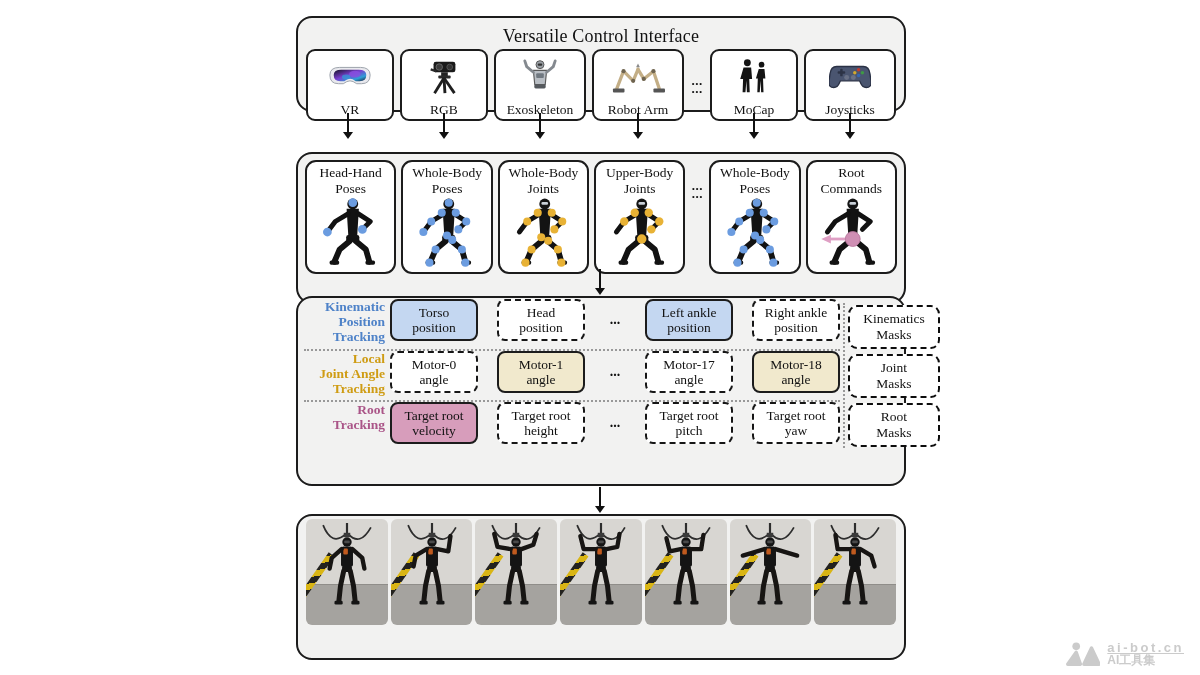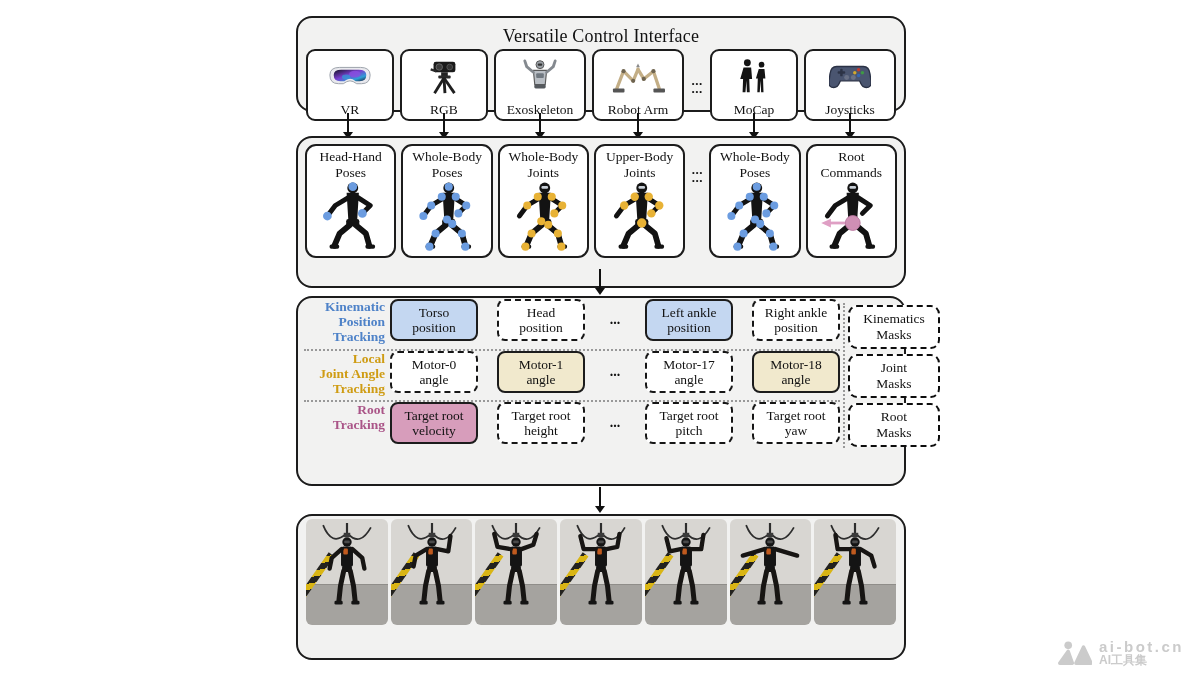--- a/index.html
+++ b/index.html
@@ -24,21 +24,21 @@
   .vdots { width:14px; display:flex; flex-direction:column; align-items:center;
     justify-content:center; font-weight:bold; font-size:13px; color:#111; line-height:.65; }
   .vdots span { letter-spacing:.5px; }
 
   
   .varrow { position:absolute; width:0; border-left:2.2px solid #111; }
   .varrow::after { content:""; position:absolute; left:-6px; bottom:-6px;
     border:5px solid transparent; border-top:7px solid #111; border-bottom:none; }
 
   
-  #modes-panel { top:136px; height:152px; }
+  #modes-panel { top:152px; height:152px; }
   .modes-row { display:flex; gap:5px; padding:6px 7px; align-items:stretch; }
   .mode-box { background:#fff; border:2px solid #1c1c1c; border-radius:11px; width:92px;
     height:114px; display:flex; flex-direction:column; align-items:center; }
   .mode-label { font-size:13.5px; line-height:1.15; color:#111; text-align:center; padding-top:3px; }
   .mode-fig { width:64px; height:70px; margin-top:1px; }
   .modes-row .vdots { justify-content:flex-start; padding-top:22px; }
 
   
   #cmd-panel { top:296px; height:190px; }
   .cmd-body { display:flex; padding:1px 6px 4px 6px; height:158px; }
@@ -76,22 +76,22 @@
     background:repeating-linear-gradient(45deg,#d9b514 0 6px,#23221e 6px 12px); }
   .arm { stroke:#171513; stroke-width:4; fill:none; stroke-linecap:round; stroke-linejoin:round; }
 
   
   .fig-stroke { stroke:#121212; fill:none; stroke-linecap:round; stroke-linejoin:round; }
 
   
   .watermark { position:absolute; right:16px; bottom:8px; display:flex; align-items:center;
     gap:7px; color:#cbcbcb; }
   .wm-text { display:flex; flex-direction:column; line-height:1.05; }
-  .wm-small { font-family:"Liberation Sans","DejaVu Sans",sans-serif; font-size:15px;
-    font-weight:bold; letter-spacing:2.5px; }
+  .wm-small { font-family:"Liberation Sans","DejaVu Sans",sans-serif; font-size:13px;
+    font-weight:bold; letter-spacing:2.5px;text-decoration:underline; }
   .wm-big { font-family:"Liberation Sans","DejaVu Sans",sans-serif; font-size:12px; font-weight:bold; }
 </style>
 </head>
 <body>
 
 <div class="canvas">
 
   <svg width="0" height="0" style="position:absolute" aria-hidden="true">
     <defs>
       <linearGradient id="vrgrad" x1="0" y1="0" x2="1" y2="1">

